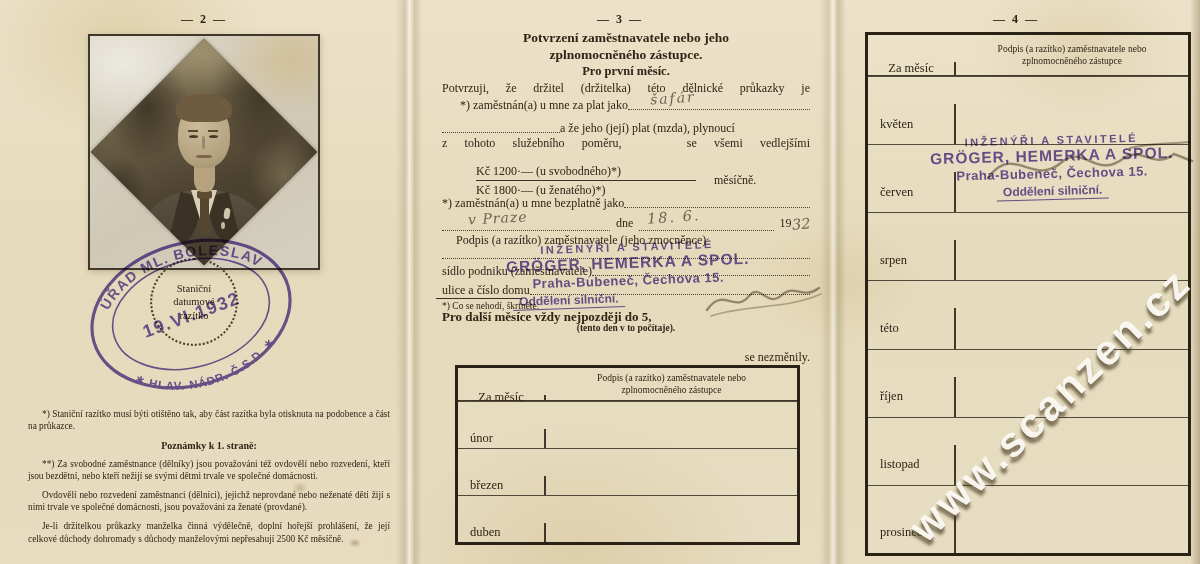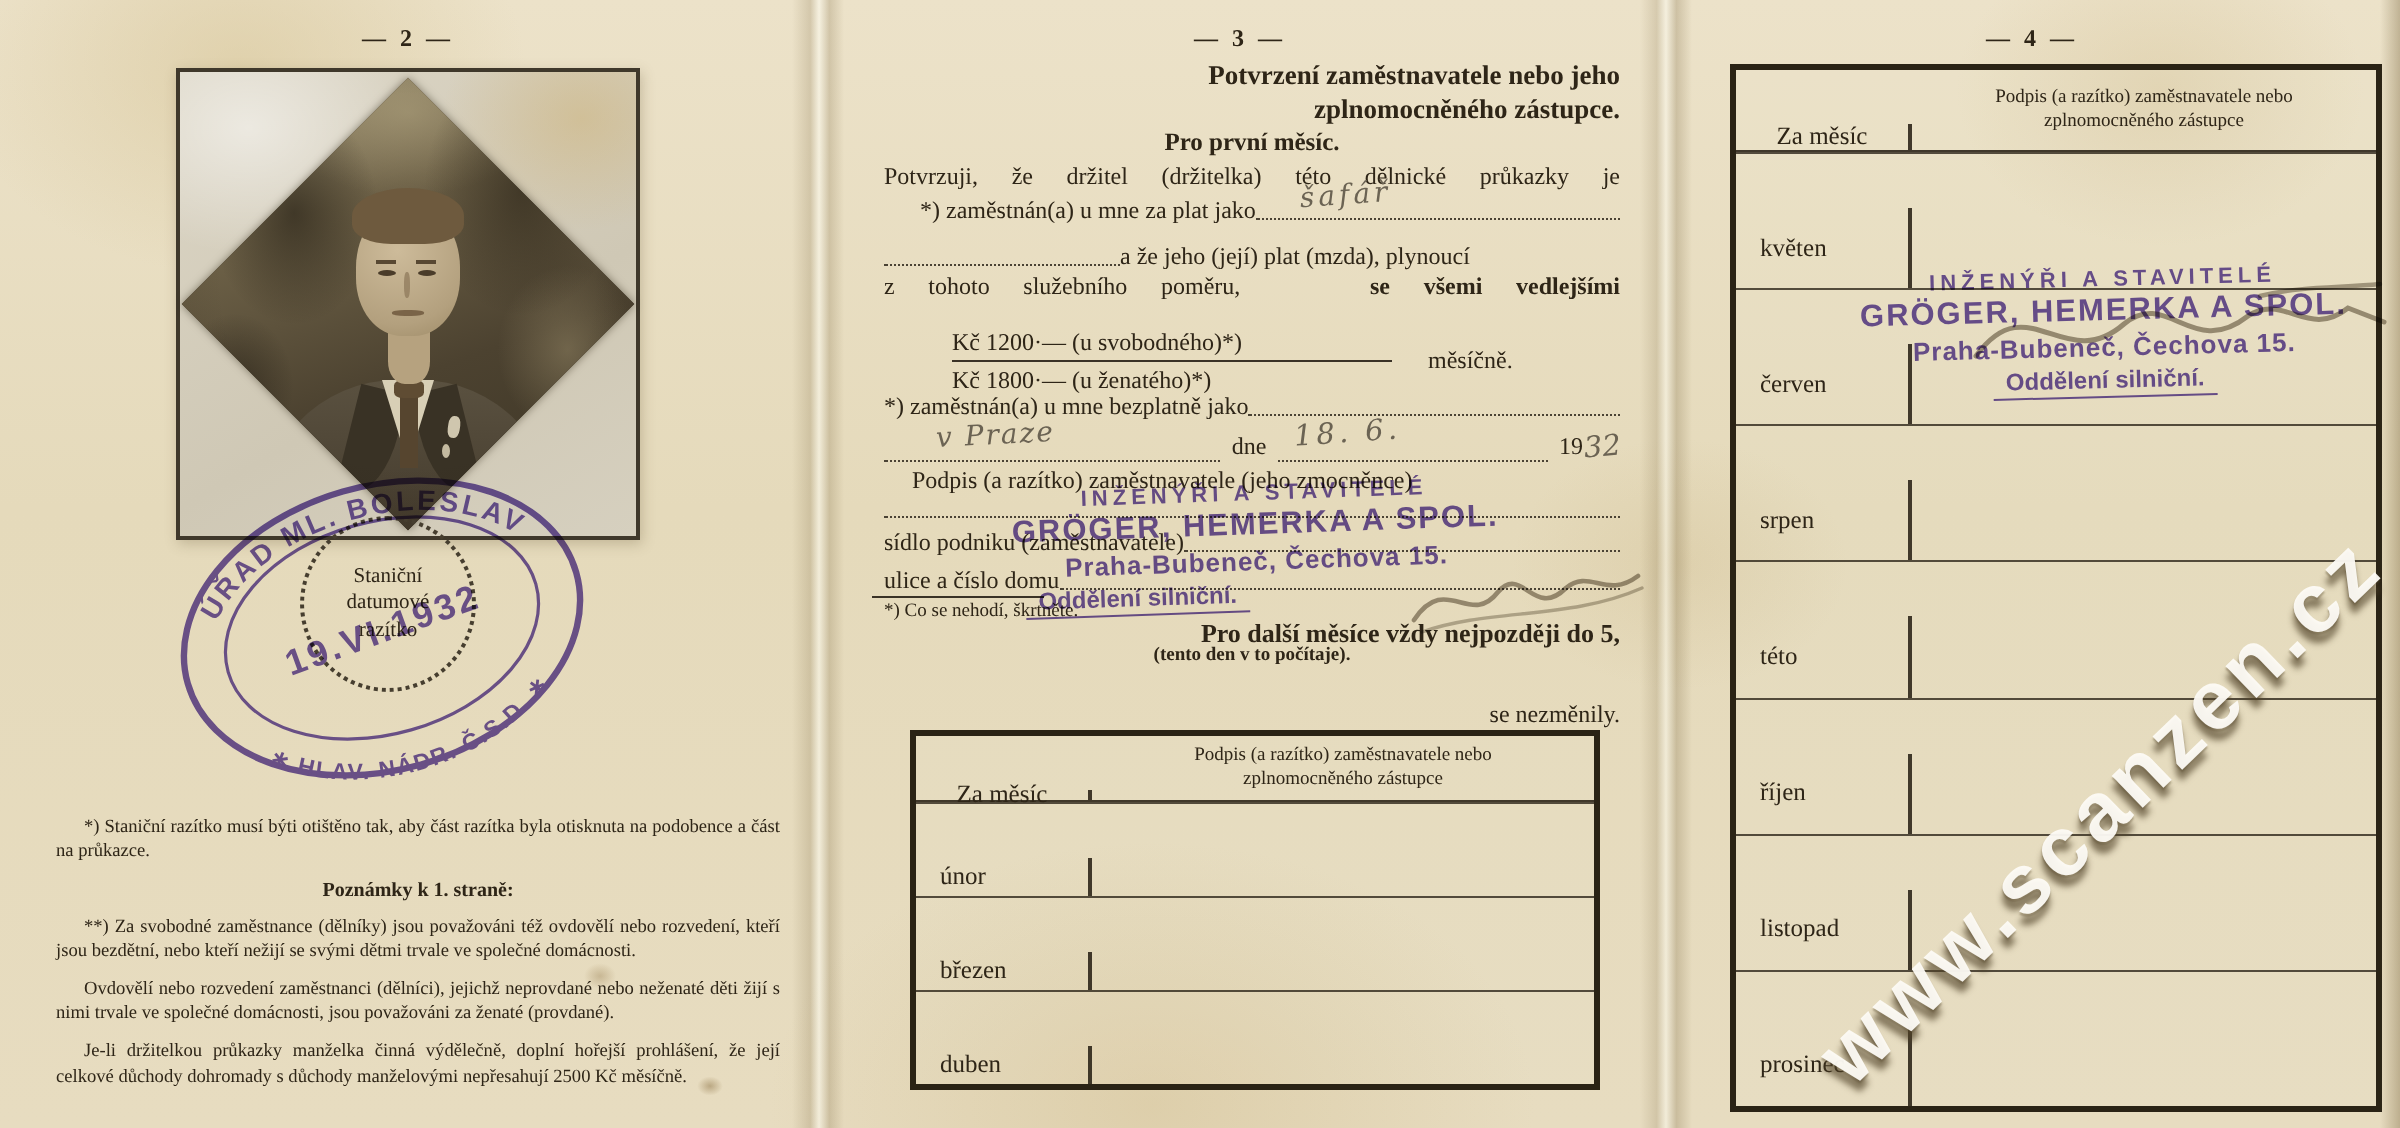--- a/index.html
+++ b/index.html
@@ -73,21 +73,21 @@
     border-radius:50%;display:flex;flex-direction:column;align-items:center;justify-content:center;
     font-size:10.5px;line-height:1.25;z-index:2;background:transparent;}
   .ovalstamp{position:absolute;left:72px;top:232px;width:238px;height:164px;
     transform:rotate(-16deg);z-index:5;mix-blend-mode:multiply;opacity:.85;}
   .notes{position:absolute;left:28px;right:18px;top:408px;font-size:9.3px;line-height:1.3;text-align:justify;}
   .notes p{margin:0 0 7px 0;text-indent:14px;}
   .nhead{text-align:center !important;font-weight:bold;font-size:10px;text-indent:0 !important;margin-bottom:6px !important;}
 
   
   .m-abs{position:absolute;left:34px;right:22px;}
-  .m-title{top:30px;text-align:right;font-weight:bold;font-size:13.5px;line-height:1.25;}
+  .m-title{top:30px;text-align:center;font-weight:bold;font-size:13.5px;line-height:1.25;}
   .m-sub{top:64px;text-align:center;font-weight:bold;font-size:12.5px;}
   .bodyline{font-size:12px;line-height:1.2;}
   .jst{text-align:justify;text-align-last:justify;}
   .m-intro{top:81px;}
   .m-l1{top:98px;display:flex;}
   .m-l1 .lbl{padding-left:18px;white-space:nowrap;}
   .m-l2{top:121px;display:flex;}
   .m-l3{top:136px;}
   .m-l4{top:151px;}
   .kcwrap{top:164px;margin-left:34px;}
@@ -95,21 +95,21 @@
   .kcl.u{border-bottom:1.2px solid #3a3226;margin-bottom:2px;}
   .monthly{position:absolute;left:238px;top:9px;font-size:12px;}
   .m-free{top:196px;display:flex;}
   .m-date{top:215px;display:flex;align-items:flex-end;font-size:12px;}
   .m-podpis{top:233px;padding-left:14px;}
   .m-dotline{top:250px;border-bottom:1.6px dotted #4a4234;height:8px;}
   .m-sidlo{top:264px;display:flex;}
   .m-ulice{top:283px;display:flex;}
   .m-crossnote{top:297px;font-size:9.5px;padding-top:4px;position:absolute;}
   .m-crossnote::before{content:"";position:absolute;top:1px;left:-6px;width:86px;border-top:1.2px solid #3a3226;}
-  .m-next1{top:309px;text-align:right;font-weight:bold;font-size:13px;}
+  .m-next1{top:309px;text-align:left;font-weight:bold;font-size:13px;}
   .m-next2{top:323px;text-align:center;font-size:9.5px;font-weight:bold;}
   .m-conf1{top:336px;text-align:center;}
   .m-conf2{top:350px;text-align:right;}
   .dots{flex:1 1 auto;border-bottom:1.4px dotted #4a4234;height:11px;min-width:12px;position:relative;}
   .hw{font-style:italic;color:#6b6353;font-family:"DejaVu Serif",serif;}
   .hw-job{position:absolute;left:22px;top:-8px;font-size:14px;transform:rotate(-4deg);letter-spacing:2px;}
   .hw-place{position:absolute;left:26px;top:-9px;font-size:14px;transform:rotate(-3deg);letter-spacing:1px;}
   .hw-day{position:absolute;left:8px;top:-10px;font-size:14.5px;transform:rotate(-4deg);letter-spacing:2px;}
   .hw-year{font-size:14.5px;position:relative;top:1px;transform:rotate(-5deg);display:inline-block;}
   .tbl{position:absolute;border:3px solid #2a2315;display:flex;flex-direction:column;background:rgba(255,255,255,.03);}
@@ -222,21 +222,21 @@
       <span class="lbl">*) zaměstnán(a) u mne za plat jako</span>
       <span class="dots">
         <span class="hw hw-job">šafář</span>
       </span>
     </div>
 
     <div class="m-abs m-l2 bodyline">
       <span class="dots" style="max-width:118px"></span>
       <span>a že jeho (její) plat (mzda), plynoucí</span>
     </div>
-    <div class="m-abs m-l3 bodyline jst"><span>z tohoto služebního poměru, </span><span style="font-weight: 700; margin-left: 48px;">se všemi vedlejšími</span></div>
+    <div class="m-abs m-l3 bodyline jst"><span>z tohoto služebního poměru, </span><span style="font-weight: 400; margin-left: 48px;">se všemi vedlejšími</span></div>
 
     <div class="m-abs kcwrap" style="position:absolute;">
       <div class="kcl u">Kč 1200·— (u svobodného)*)</div>
       <div class="kcl">Kč 1800·— (u ženatého)*)</div>
       <div class="monthly">měsíčně.</div>
     </div>
 
     <div class="m-abs m-free bodyline">
       <span class="lbl">*) zaměstnán(a) u mne bezplatně jako</span>
       <span class="dots"></span>

